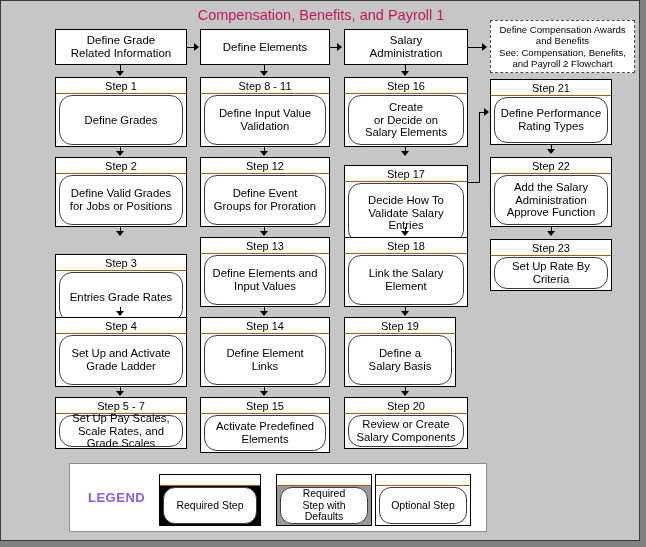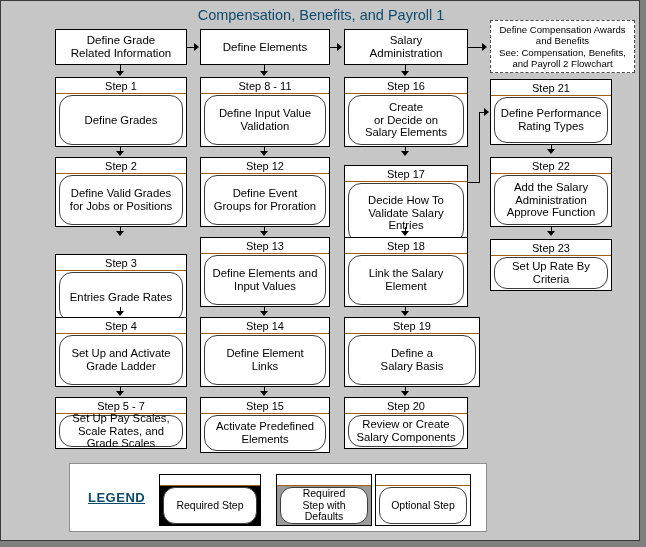--- a/index.html
+++ b/index.html
@@ -10,21 +10,21 @@
     overflow:hidden;
   }
   #root{
     position:absolute;left:0;top:0;width:640px;height:541px;
     background:#c6c6c6;
     border:1px solid #3a3a3a;
     box-sizing:border-box;
   }
   .title{
     position:absolute;left:0;top:6px;width:640px;
-    text-align:center;font-size:14.5px;color:#0c4a6e;
+    text-align:center;font-size:14.5px;color:#be185d;
   }
 
   
   .abs{position:absolute;box-sizing:border-box;}
 
   
   .toprow{
     background:#ffffff;border:1px solid #000;
     display:flex;align-items:center;justify-content:center;
     text-align:center;font-size:11.5px;line-height:13px;color:#000;
@@ -75,21 +75,21 @@
          border-top:4px solid transparent;border-bottom:4px solid transparent;
          border-left:5px solid #000;}
 
   
   #legend{
     position:absolute;left:68px;top:462px;width:418px;height:69px;
     background:#ffffff;border:1px solid #8e8e8e;box-sizing:border-box;
   }
   #legend .lg-title{
     position:absolute;left:18px;top:26px;
-    font-size:13px;font-weight:bold;letter-spacing:.5px;color:#0c4a6e;text-decoration:underline;
+    font-size:13px;font-weight:bold;letter-spacing:.5px;color:#8b5cf6;
   }
   .lg-item{position:absolute;top:10px;height:50px;}
   .lg-item .step-hdr{height:10px;flex:0 0 10px;}
   .lg-item .pill{border-radius:12px;font-size:10.5px;line-height:11.5px;}
 
   
   #shadow-b{position:absolute;left:5px;top:541px;width:641px;height:6px;background:#7f7f7f;}
   #shadow-r{position:absolute;left:640px;top:5px;width:6px;height:542px;background:#7f7f7f;}
 </style>
 </head>
@@ -237,21 +237,21 @@
 
   <div class="abs step fill-white" style="left:343px;top:236px;width:124px;height:70px;">
     <div class="step-hdr">Step 18</div>
     <div class="step-body">
       <div class="pill">Link the Salary<br>Element</div>
     </div>
   </div>
   <div class="vline" style="left:404px;top:306px;height:6px;"></div>
   <div class="arr-d" style="left:400px;top:310px;"></div>
 
-  <div class="abs step fill-white" style="left:343px;top:316px;width:136px;height:70px;">
+  <div class="abs step fill-white" style="left:343px;top:316px;width:112px;height:70px;">
     <div class="step-hdr">Step 19</div>
     <div class="step-body">
       <div class="pill">Define a<br>Salary Basis</div>
     </div>
   </div>
   <div class="vline" style="left:404px;top:386px;height:6px;"></div>
   <div class="arr-d" style="left:400px;top:390px;"></div>
 
   <div class="abs step fill-white" style="left:343px;top:396px;width:124px;height:52px;">
     <div class="step-hdr">Step 20</div>

